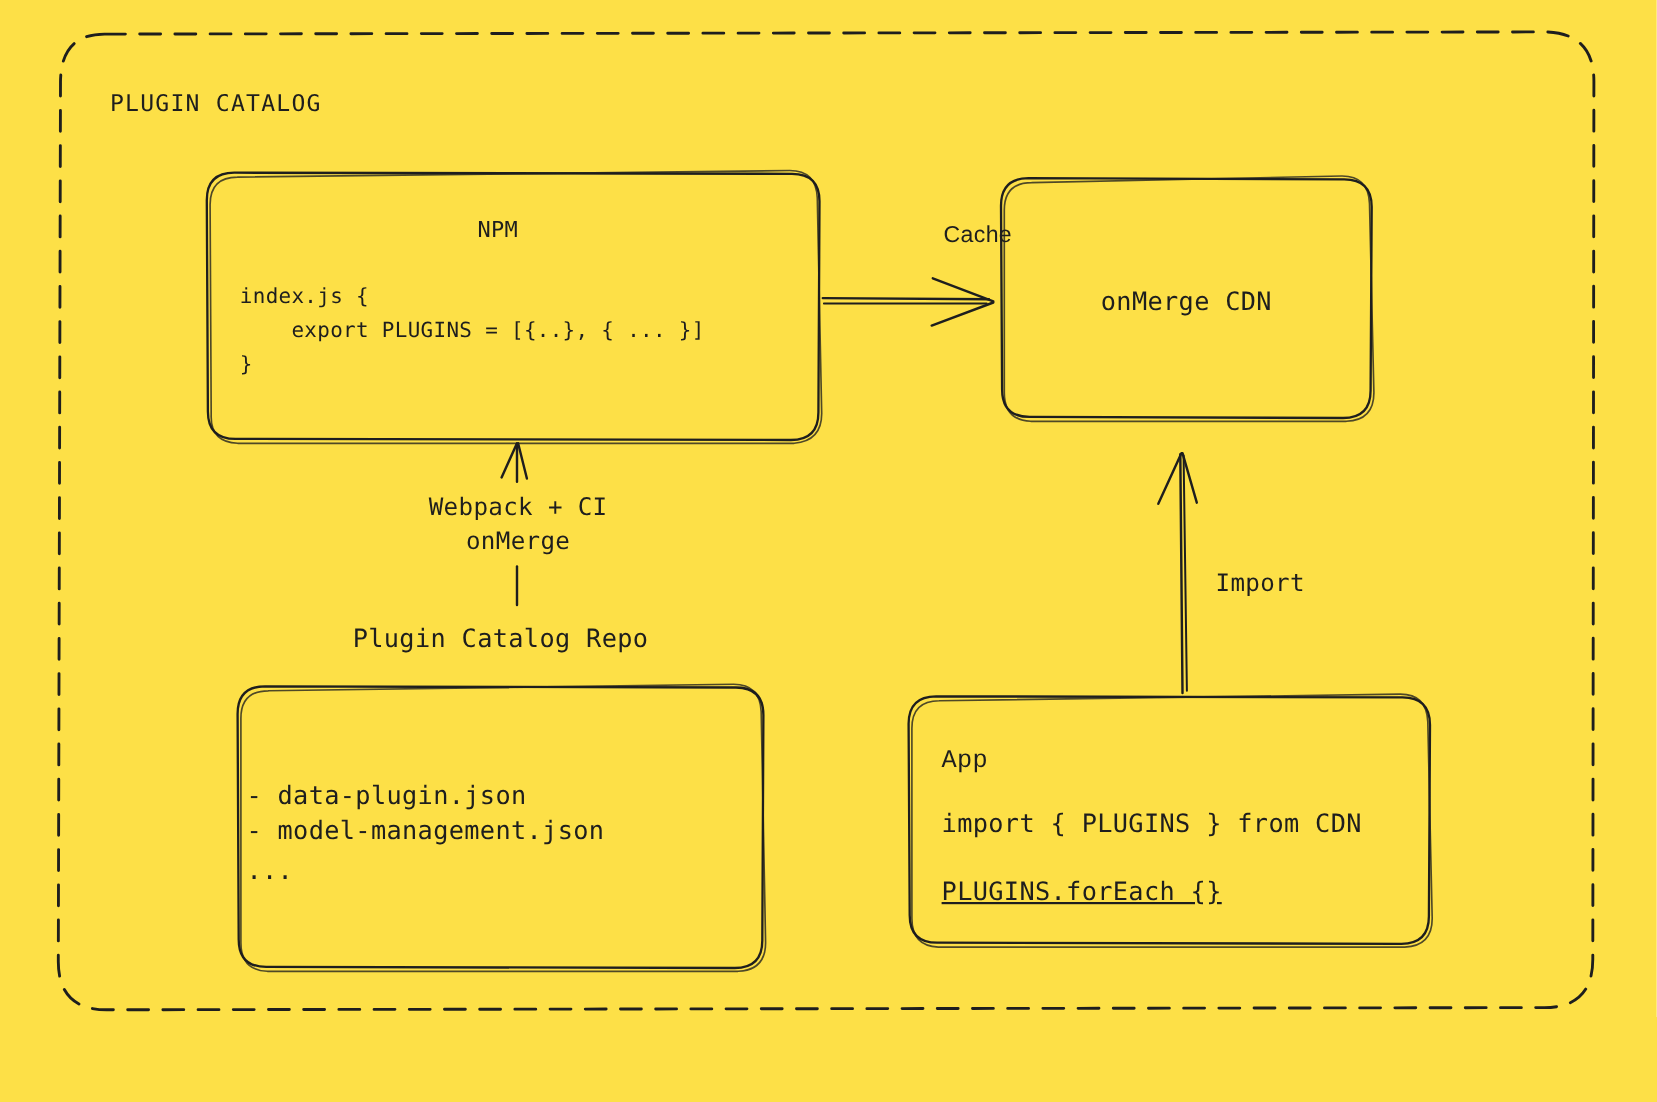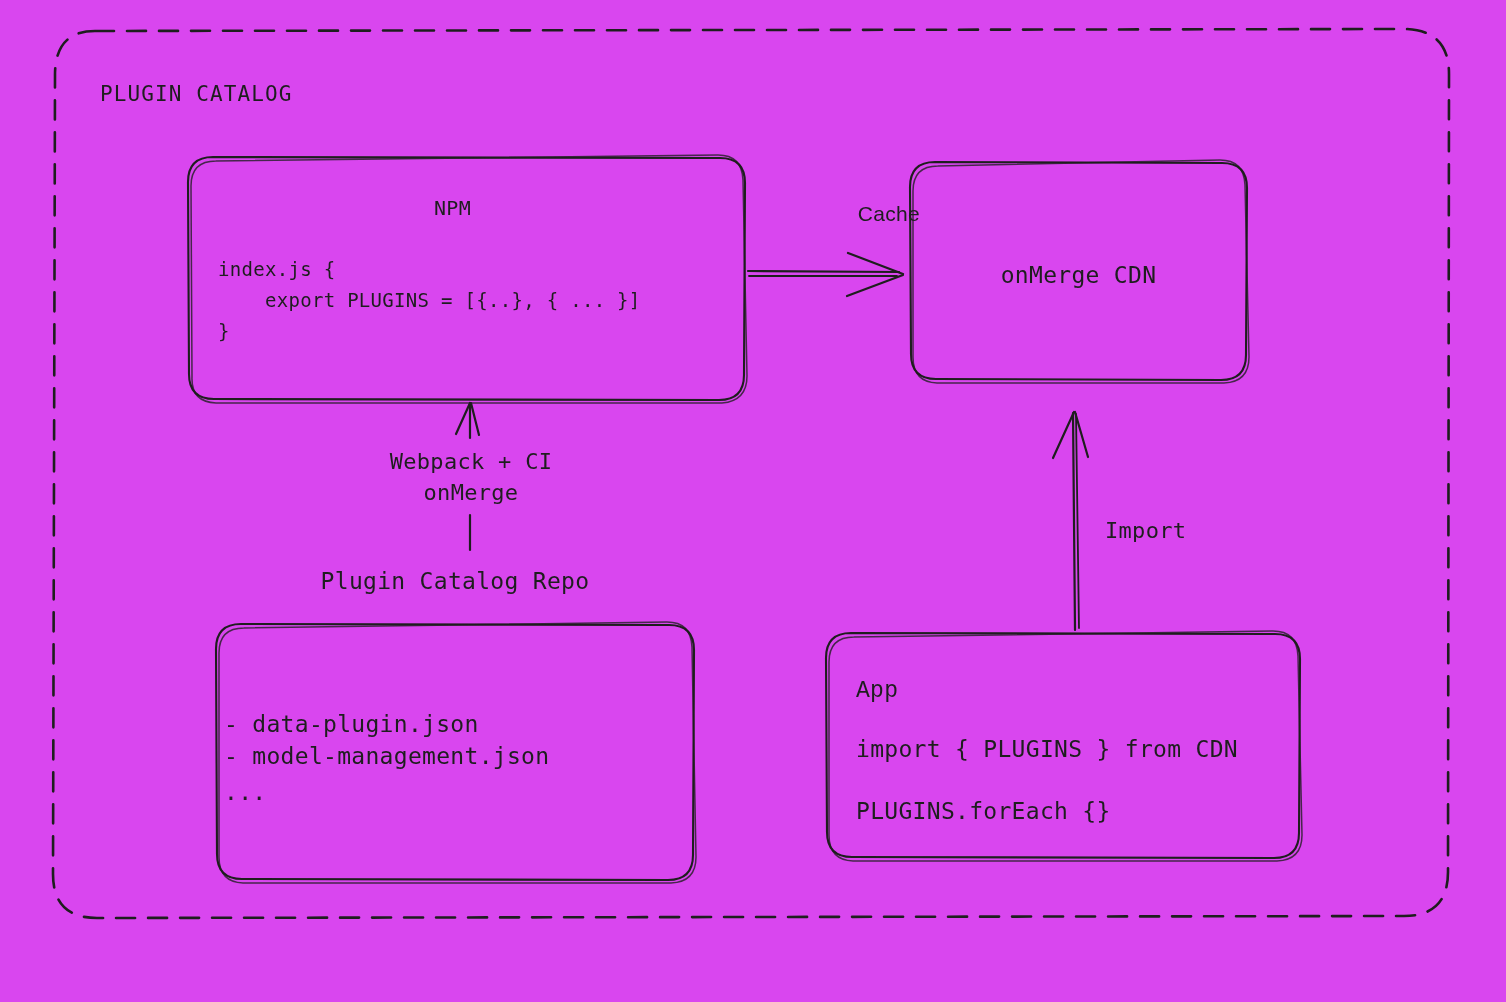--- a/index.html
+++ b/index.html
@@ -10,21 +10,21 @@
   body {
     width: 1506px;
     height: 1002px;
     font-family: "DejaVu Sans Mono", monospace;
     overflow: hidden;
   }
   #canvas {
     position: relative;
     width: 1506px;
     height: 1002px;
-    background: #d946ef;
+    background: #fde047;
   }
   svg.layer {
     position: absolute;
     top: 0;
     left: 0;
     width: 1506px;
     height: 1002px;
     pointer-events: none;
   }
   .stroke {
@@ -125,21 +125,21 @@
     left: 856px;
     top: 678px;
     font-size: 23px;
     font-family: Liberation Mono, monospace;
   }
   .app-code {
     left: 856px;
     font-size: 23px;
   }
   #app-code-1 { top: 736px; }
-  #app-code-2 { top: 798px; }
+  #app-code-2 { top: 798px; text-decoration: underline; }
 
   
   #import-label {
     left: 1105px;
     top: 518px;
     font-size: 22px;
   }
 </style>
 </head>
 <body>

